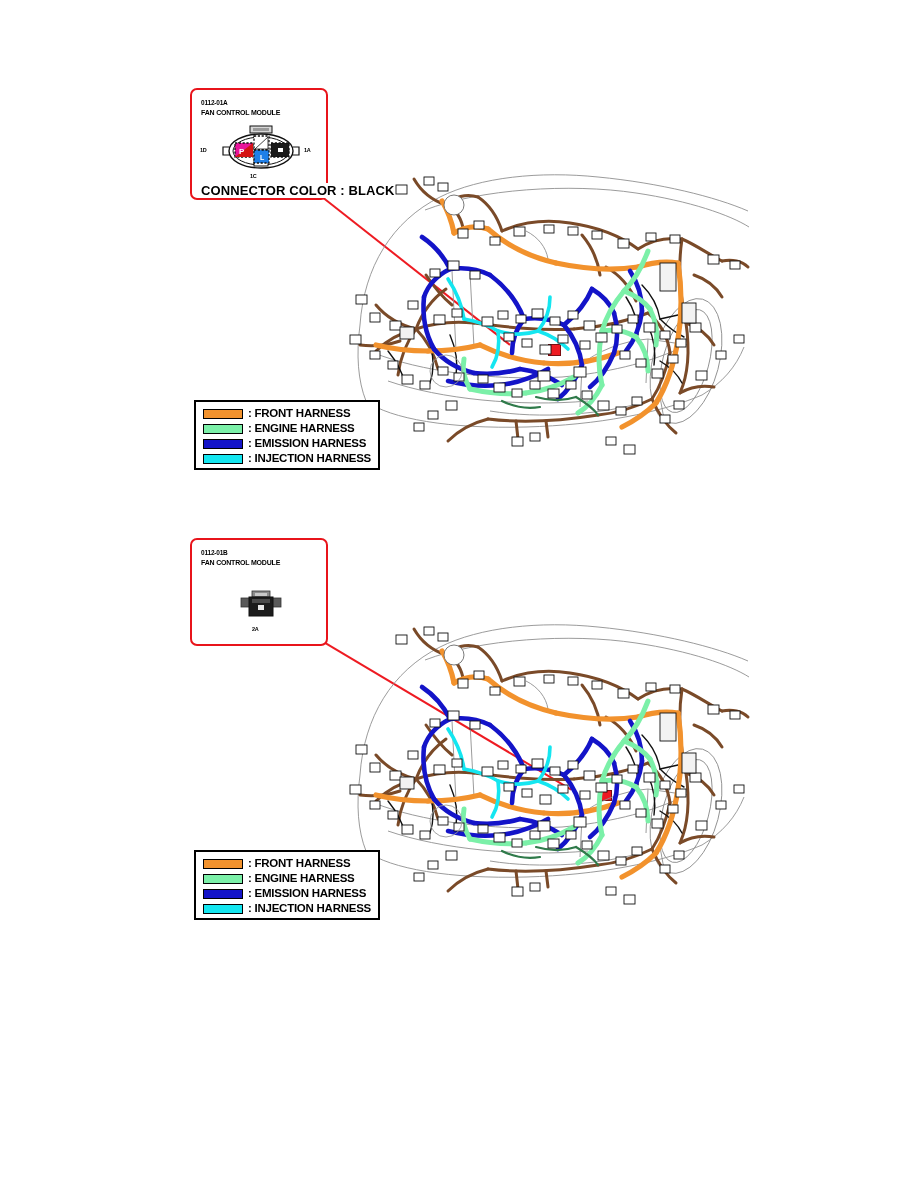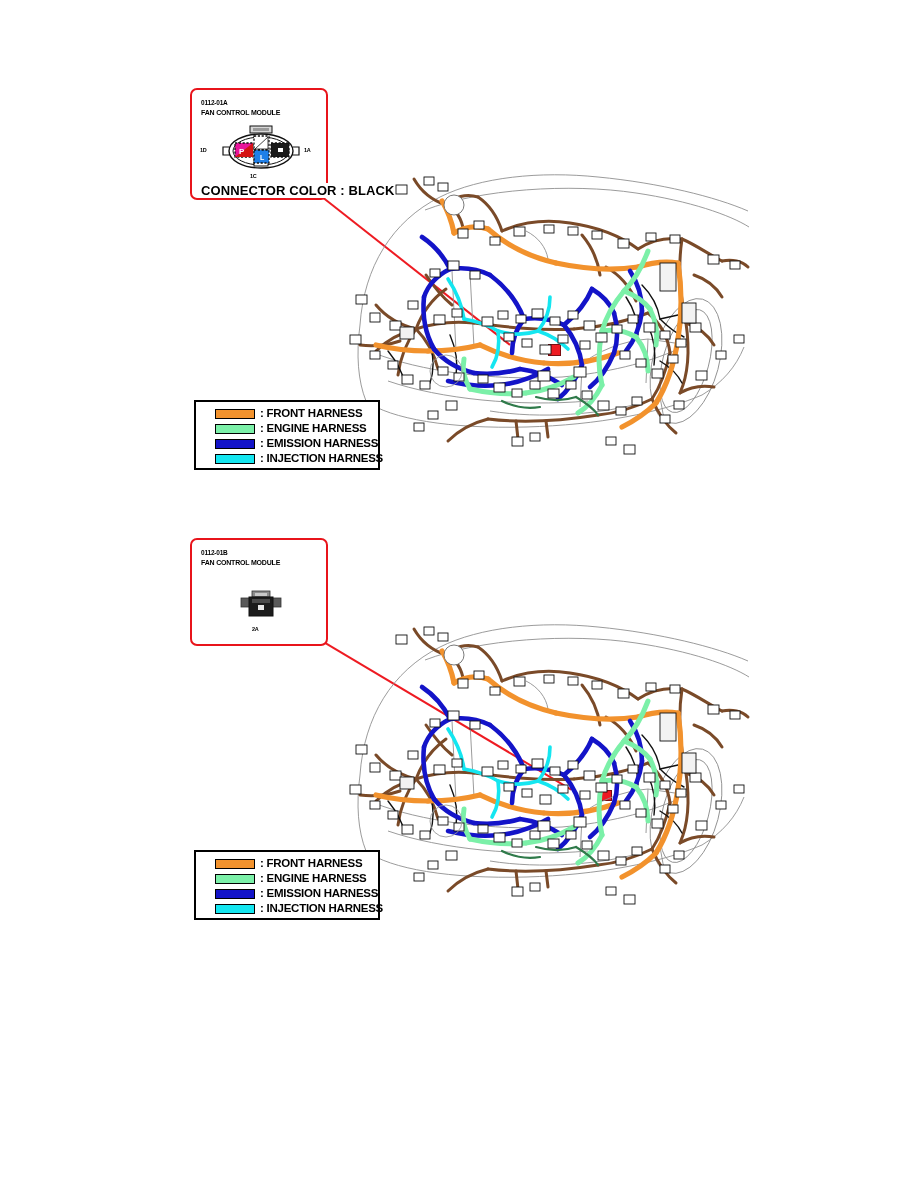--- a/index.html
+++ b/index.html
@@ -14,21 +14,21 @@
   .callout .cname{position:absolute;font-weight:bold;letter-spacing:-.2px;}
   .ccolor{position:absolute;font-weight:bold;letter-spacing:.1px;
           background:#fff;white-space:nowrap;}
 
   
   .connA{position:absolute;}
   .pinlbl{position:absolute;font-weight:bold;font-size:5.5px;letter-spacing:-.2px;}
 
   
   .legend{position:absolute;background:#fff;border:2px solid #000;
-          box-sizing:border-box;padding:4px 19px;}
+          box-sizing:border-box;padding:4px 7px;}
   .legrow{display:flex;align-items:center;height:15px;}
   .swatch{width:40px;height:10px;border:1.6px solid #000;box-sizing:border-box;
           margin-right:5px;flex:0 0 auto;}
   .legtxt{font-size:11.5px;font-weight:bold;letter-spacing:-.25px;
           white-space:nowrap;line-height:11px;}
 
   
   .leader{position:absolute;background:#ee1b22;transform-origin:0 50%;height:2.4px;}
   .marker{position:absolute;background:#ee1b22;border:1px solid #7a0d10;}
 

